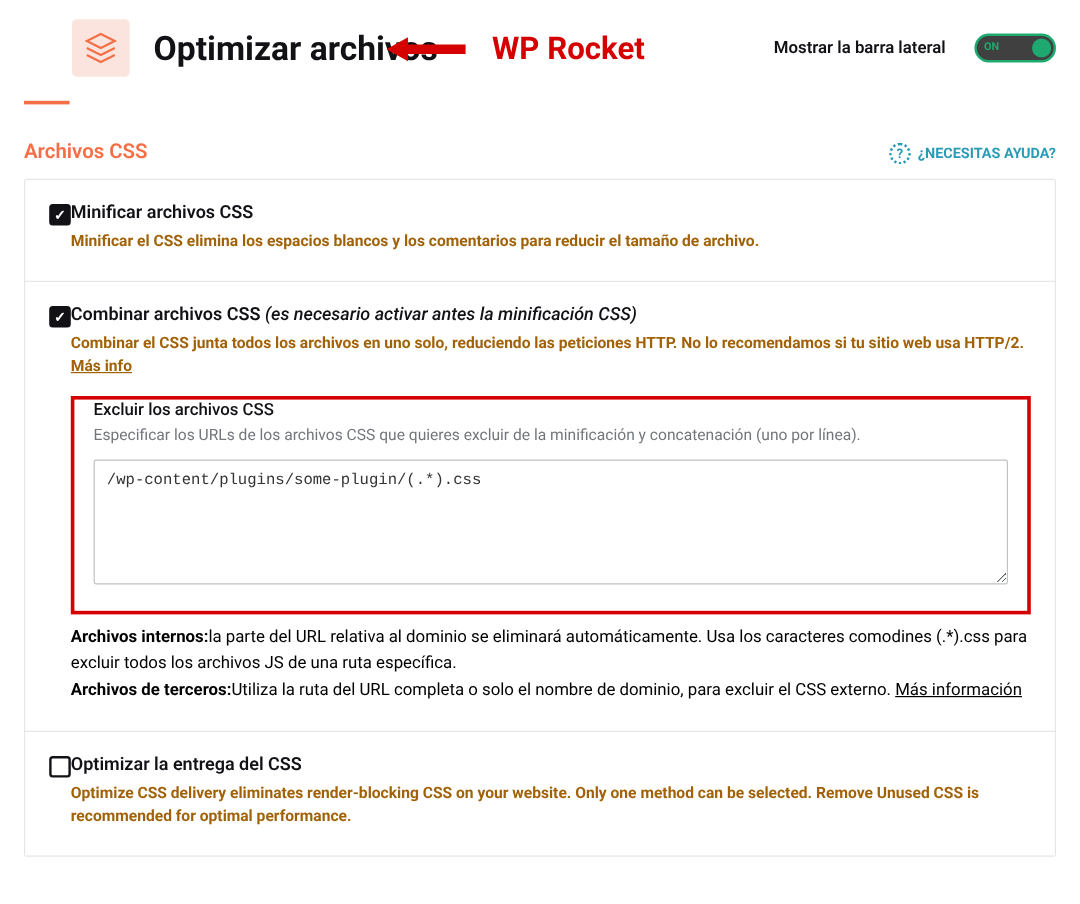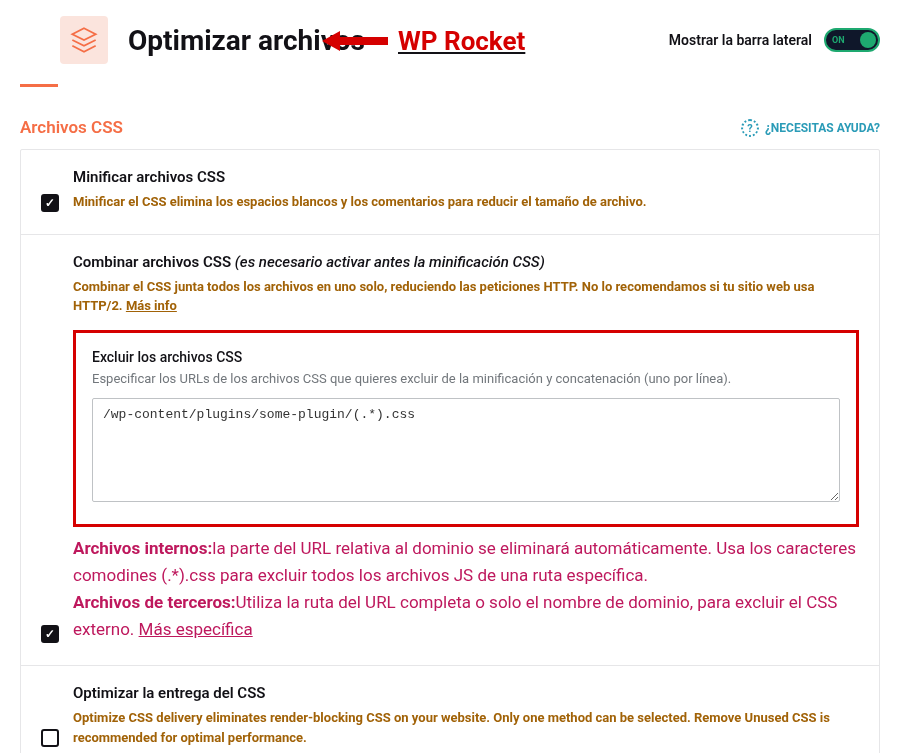--- a/index.html
+++ b/index.html
@@ -36,44 +36,43 @@
       font-size: 28px;
       font-weight: 700;
       color: #121116;
     }
     .annotation {
       position: absolute;
       left: 300px;
       top: 10px;
       display: flex;
       align-items: center;
-      gap: 8px;
-      text-decoration: underline;
+      gap: 20px;
     }
     .annotation-text {
       color: #d50000;
       font-size: 26px;
       font-weight: 700;
     }
     .header-right {
       display: flex;
       align-items: center;
-      gap: 12px;
+      gap: 24px;
     }
     .sidebar-label {
       font-size: 14px;
       color: #121116;
       font-weight: 600;
     }
     .toggle {
-      width: 56px;
+      width: 68px;
       height: 24px;
       border: 2px solid #1ea970;
       border-radius: 12px;
-      background: #0f172a;
+      background: #404040;
       position: relative;
       display: flex;
       align-items: center;
     }
     .toggle-on-text {
       font-size: 9px;
       font-weight: 700;
       color: #1ea970;
       margin-left: 6px;
     }
@@ -122,22 +121,20 @@
       font-size: 11px;
     }
     .settings-panel {
       border: 1px solid #e6e6e8;
       border-radius: 2px;
     }
     .setting-row {
       padding: 18px 20px 22px 20px;
       border-bottom: 1px solid #e6e6e8;
       display: flex;
-      gap: 14px;
-      align-items: flex-end;
     }
     .setting-row:last-child {
       border-bottom: none;
     }
     .checkbox {
       width: 18px;
       height: 18px;
       border: 2px solid #121116;
       border-radius: 3px;
       flex-shrink: 0;
@@ -174,21 +171,21 @@
       color: #a16207;
       line-height: 1.5;
       font-weight: bold;
     }
     .more-info {
       text-decoration: underline;
       cursor: pointer;
     }
     .exclude-box {
       border: 3px solid #d50000;
-      padding: 16px 16px 18px 16px;
+      padding: 1px 16px 18px 16px;
       margin-top: 14px;
       margin-bottom: 8px;
     }
     .exclude-title {
       font-size: 14px;
       font-weight: 500;
       color: #121116;
       margin-bottom: 6px;
     }
     .exclude-desc {
@@ -201,22 +198,22 @@
       height: 104px;
       border: 1px solid #bfc2c5;
       border-radius: 2px;
       padding: 8px 10px;
       font-family: "SFMono-Regular", Consolas, "Liberation Mono", Menlo, monospace;
       font-size: 13px;
       color: #333;
       resize: vertical;
     }
     .hint-block {
-      font-size: 17px;
-      color: #be185d;
+      font-size: 14px;
+      color: #000000;
       line-height: 1.6;
     }
     .hint-bold {
       font-weight: 700;
     }
     .hint-link {
       text-decoration: underline;
       cursor: pointer;
     }
   </style>
@@ -283,21 +280,21 @@
 
       <div class="exclude-box">
         <div class="exclude-title">Excluir los archivos CSS</div>
         <div class="exclude-desc">Especificar los URLs de los archivos CSS que quieres excluir de la minificación y concatenación (uno por línea).</div>
         <textarea class="exclude-textarea" style="">/wp-content/plugins/some-plugin/(.*).css</textarea>
       </div>
 
       <div class="hint-block">
         <span class="hint-bold">Archivos internos:</span><span>la parte del URL relativa al dominio se eliminará automáticamente. Usa los caracteres comodines (.*).css para excluir todos los archivos JS de una ruta específica.</span><br>
         <span class="hint-bold">Archivos de terceros:</span><span>Utiliza la ruta del URL completa o solo el nombre de dominio, para excluir el CSS externo.</span>
-        <span class="hint-link">Más específica</span>
+        <span class="hint-link">Más información</span>
       </div>
     </div>
   </div>
 
   <div class="setting-row">
     <div class="checkbox"></div>
     <div class="setting-content">
       <div class="setting-label">Optimizar la entrega del CSS</div>
       <div class="setting-desc">Optimize CSS delivery eliminates render-blocking CSS on your website. Only one method can be selected. Remove Unused CSS is recommended for optimal performance.</div>
     </div>

